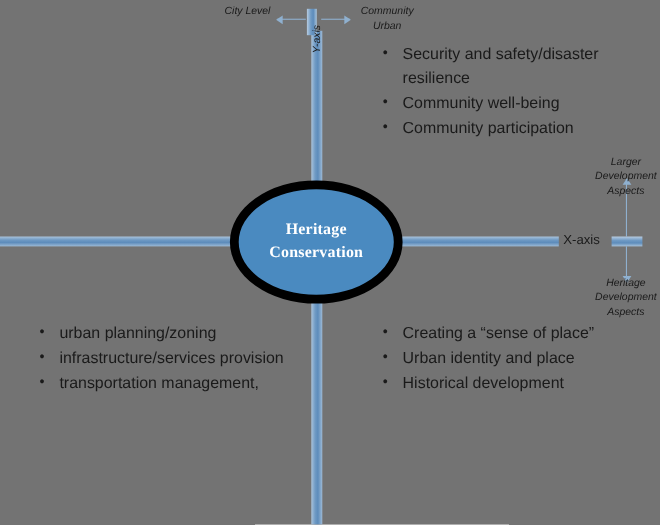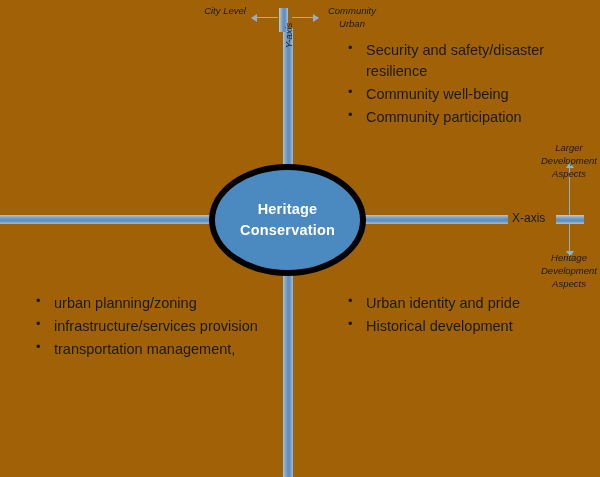--- a/index.html
+++ b/index.html
@@ -4,21 +4,21 @@
 <style>
   html, body {
     margin: 0;
     padding: 0;
     background: #ffffff;
   }
   #diagram {
     position: relative;
     width: 600px;
     height: 477px;
-    background: #a16207;
+    background: #737373;
     font-family: "Liberation Sans", sans-serif;
     overflow: hidden;
   }
 
   
   .axis-v {
     position: absolute;
     left: 283px;
     top: 28px;
     width: 10px;
@@ -36,26 +36,27 @@
 
   
   .ellipse {
     position: absolute;
     left: 209px;
     top: 164px;
     width: 157px;
     height: 112px;
     border-radius: 50%;
     background: #4a8ac0;
-    border: 6px solid #000000;
+    border: 8px solid #000000;
     box-sizing: border-box;
     display: flex;
     align-items: center;
     justify-content: center;
     z-index: 5;
+    font-family: Liberation Serif, serif;
   }
   .ellipse-label {
     color: #ffffff;
     font-size: 14.5px;
     font-weight: bold;
     line-height: 1.45;
     text-align: center;
     letter-spacing: .2px;
   }
 
@@ -252,18 +253,19 @@
   <div class="quad" id="quad-bl">
     <ul>
         <li>urban planning/zoning</li>
         <li>infrastructure/services provision</li>
         <li>transportation management,</li>
       </ul>
   </div>
 
   <div class="quad" id="quad-br">
     <ul>
-        <li>Urban identity and pride</li>
+        <li>Creating a “sense of place”</li>
+        <li>Urban identity and place</li>
         <li>Historical development</li>
       </ul>
   </div>
 
 </div>
 
 </body></html>

